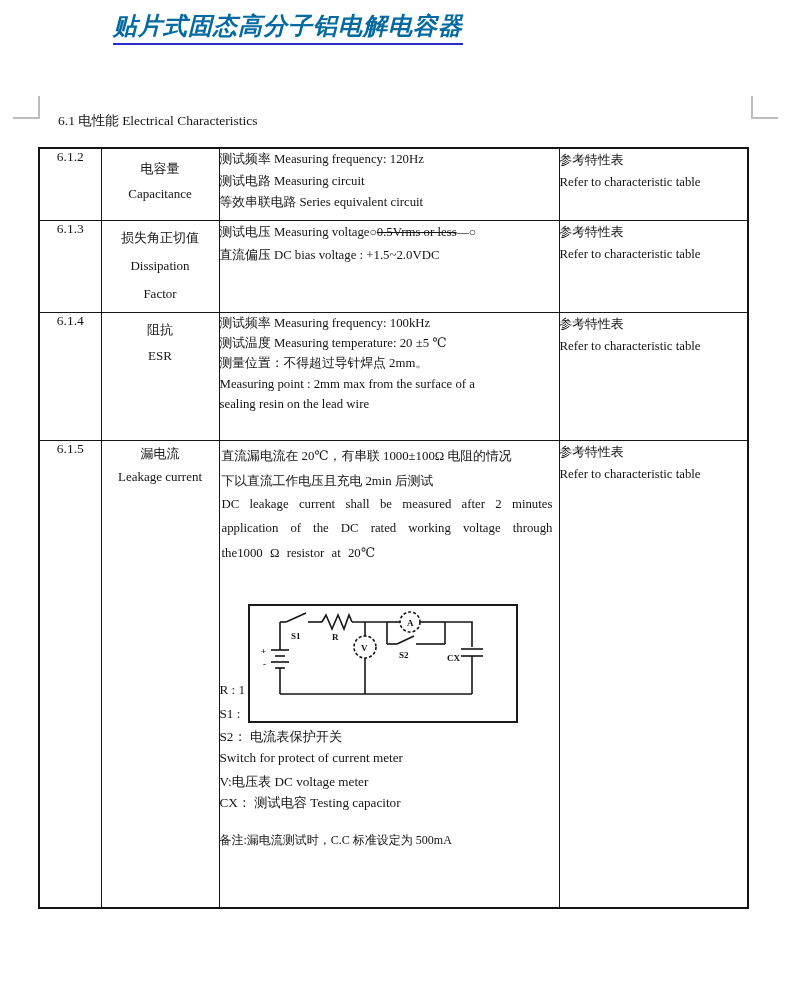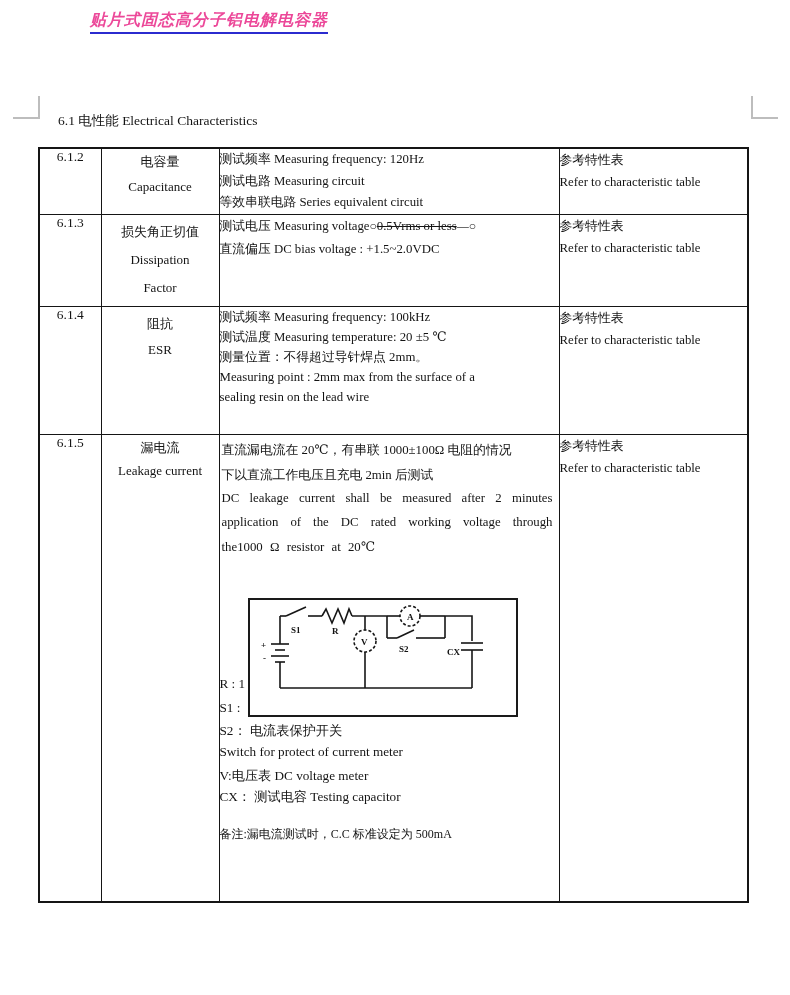--- a/index.html
+++ b/index.html
@@ -1,20 +1,20 @@
 <!DOCTYPE html>
 <html><head>
 <meta charset="utf-8">
 <style>
   html,body{margin:0;padding:0;background:#ffffff;}
   body{width:790px;height:995px;position:relative;overflow:hidden;
        font-family:"Liberation Serif","DejaVu Serif",serif;color:#141414;}
 
-  .doc-title{position:absolute;left:90px;top:10px;font-size:16px;font-weight:bold;
-             font-style:italic;color:#ec4899;border-bottom:2.5px solid #2b2bcf;
+  .doc-title{position:absolute;left:113px;top:10px;font-size:24px;font-weight:bold;
+             font-style:italic;color:#0369a1;border-bottom:2.5px solid #2b2bcf;
              letter-spacing:1px;padding-bottom:1px;}
 
   .corner{position:absolute;width:25px;height:21px;}
   .corner.left{left:13px;top:96px;border-right:2px solid #bdbdbd;border-bottom:2px solid #bdbdbd;}
   .corner.right{left:751px;top:96px;border-left:2px solid #bdbdbd;border-bottom:2px solid #bdbdbd;}
 
   .section-heading{position:absolute;left:58px;top:112px;font-size:13.5px;}
 
   table.spec{position:absolute;left:38px;top:147px;border-collapse:collapse;
              table-layout:fixed;border:2px solid #151515;font-size:13px;}
@@ -23,21 +23,21 @@
   tr.hdr td{height:43px;text-align:center;line-height:20px;padding-top:1px;}
   tr.r1 td{height:48px;}
   tr.r2 td{height:64px;}
   tr.r3 td{height:88px;}
   tr.r4 td{height:123px;}
   tr.r5 td{height:466px;}
 
   td.no{text-align:center;padding-top:2px;font-size:13.5px;}
   td.item{text-align:center;}
   td.item .il{line-height:22px;}
-  tr.r2 td.item{margin-left:48px;}
+  tr.r2 td.item{padding-top:7px;margin-left:48px;}
   tr.r2 td.item .il{line-height:25px;}
   tr.r3 td.item{padding-top:3px;}
   tr.r3 td.item .il{line-height:28px;}
   tr.r4 td.item{padding-top:4px;}
   tr.r4 td.item .il{line-height:26px;}
   tr.r5 td.item .il{line-height:21px;padding-top:2px;}
 
   td.method{padding:2px 5px 0 7px;font-size:12.8px;}
   tr.r1 td.method{line-height:19px;font-size:13.5px;}
   tr.r2 td.method .ml{line-height:21.5px;}

